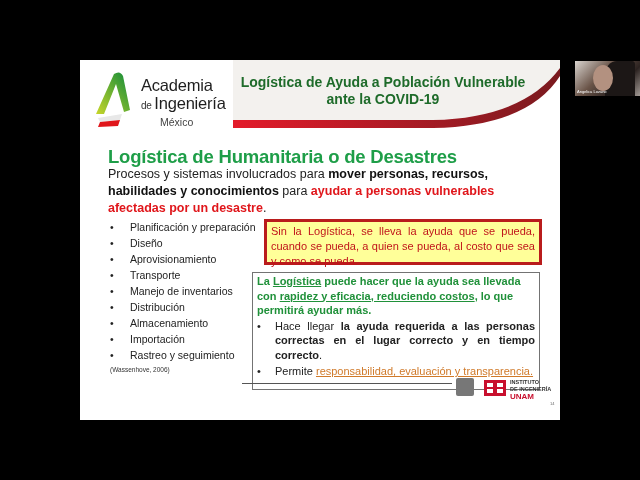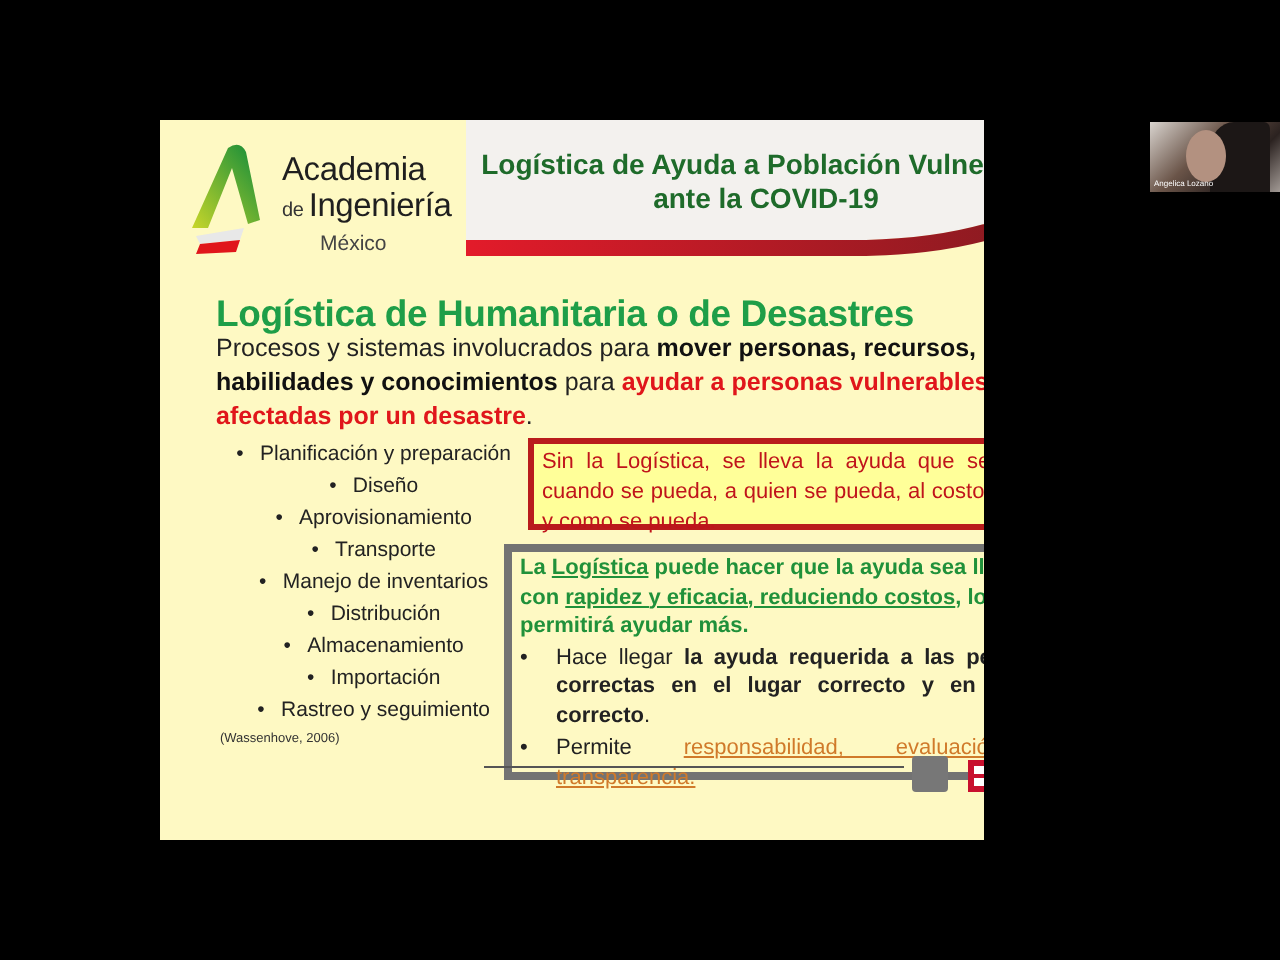--- a/index.html
+++ b/index.html
@@ -1,35 +1,35 @@
 <!DOCTYPE html>
 <html><head>
 <meta charset="utf-8">
 <style>
   html, body { margin:0; padding:0; }
   body { width:640px; height:480px; background:#000; position:relative; overflow:hidden; font-family:"Liberation Sans", sans-serif; }
-  .slide { position:absolute; left:80px; top:60px; width:412px; height:360px; background:#fef9c3; overflow:hidden; }
+  .slide { position:absolute; left:80px; top:60px; width:480px; height:360px; background:#ffffff; overflow:hidden; }
   .logo-mark { position:absolute; left:12px; top:10px; width:40px; height:58px; }
   .logo-text { position:absolute; left:61px; top:16px; }
   .logo-line1 { font-size:16.5px; color:#1f1f1f; line-height:18px; letter-spacing:-0.2px; }
   .logo-line2 { font-size:16.5px; color:#1f1f1f; line-height:18px; letter-spacing:-0.2px; }
   .logo-line2 .small { font-size:10px; color:#333; }
   .logo-line3 { font-size:10.5px; color:#444; margin-left:19px; line-height:14px; }
   .header-band { position:absolute; left:153px; top:0; width:327px; height:70px; }
   .title { position:absolute; left:150px; top:14px; width:306px; text-align:center; color:#1e6b2a; font-weight:bold; font-size:14px; line-height:17px; }
   .section-title { position:absolute; left:28px; top:86px; color:#1e9e48; font-weight:bold; font-size:18.5px; letter-spacing:-0.2px; }
   .intro { position:absolute; left:28px; top:106px; width:430px; font-size:12.5px; line-height:17px; color:#222; }
   .intro b { color:#111; }
   .intro .red { color:#e0161b; font-weight:bold; }
   .bullets { position:absolute; left:30px; top:159px; margin:0; padding:0; list-style:none; font-size:10.5px; color:#222; }
-  .bullets li { height:16px; line-height:16px;text-align:center; }
+  .bullets li { height:16px; line-height:16px; }
   .bullets .dot { display:inline-block; width:20px; }
   .cite { position:absolute; left:30px; top:306px; font-size:6.5px; color:#333; }
   .yellow-box { position:absolute; left:184px; top:159px; width:278px; height:46px; background:#ffff99; border:3px solid #b91c1c; box-sizing:border-box; padding:2px 4px; font-size:11px; line-height:15px; color:#c0141b; text-align:justify; }
-  .green-box { position:absolute; left:172px; top:212px; width:288px; height:118px; border:4px solid #737373; box-sizing:border-box; padding:1px 4px; font-size:11px; line-height:14.5px; }
+  .green-box { position:absolute; left:172px; top:212px; width:288px; height:118px; border:1px solid #737373; box-sizing:border-box; padding:1px 4px; font-size:11px; line-height:14.5px; }
   .green-box .g { color:#20913a; font-weight:bold; }
   .green-box .u { text-decoration:underline; }
   .gb-list { margin:1px 0 0 0; padding:0; list-style:none; color:#222; }
   .gb-list li { display:flex; }
   .gb-list .dot { width:18px; flex:none; }
   .gb-list .txt { text-align:justify; }
   .orange { color:#d07a2a; text-decoration:underline; }
   .footer-line { position:absolute; left:162px; top:323px; width:210px; height:1px; background:#555; }
   .unam-seal { position:absolute; left:376px; top:318px; width:18px; height:18px; background:#777; border-radius:2px; }
   .ii-logo { position:absolute; left:404px; top:320px; width:22px; height:16px; background:#c8102e; }

